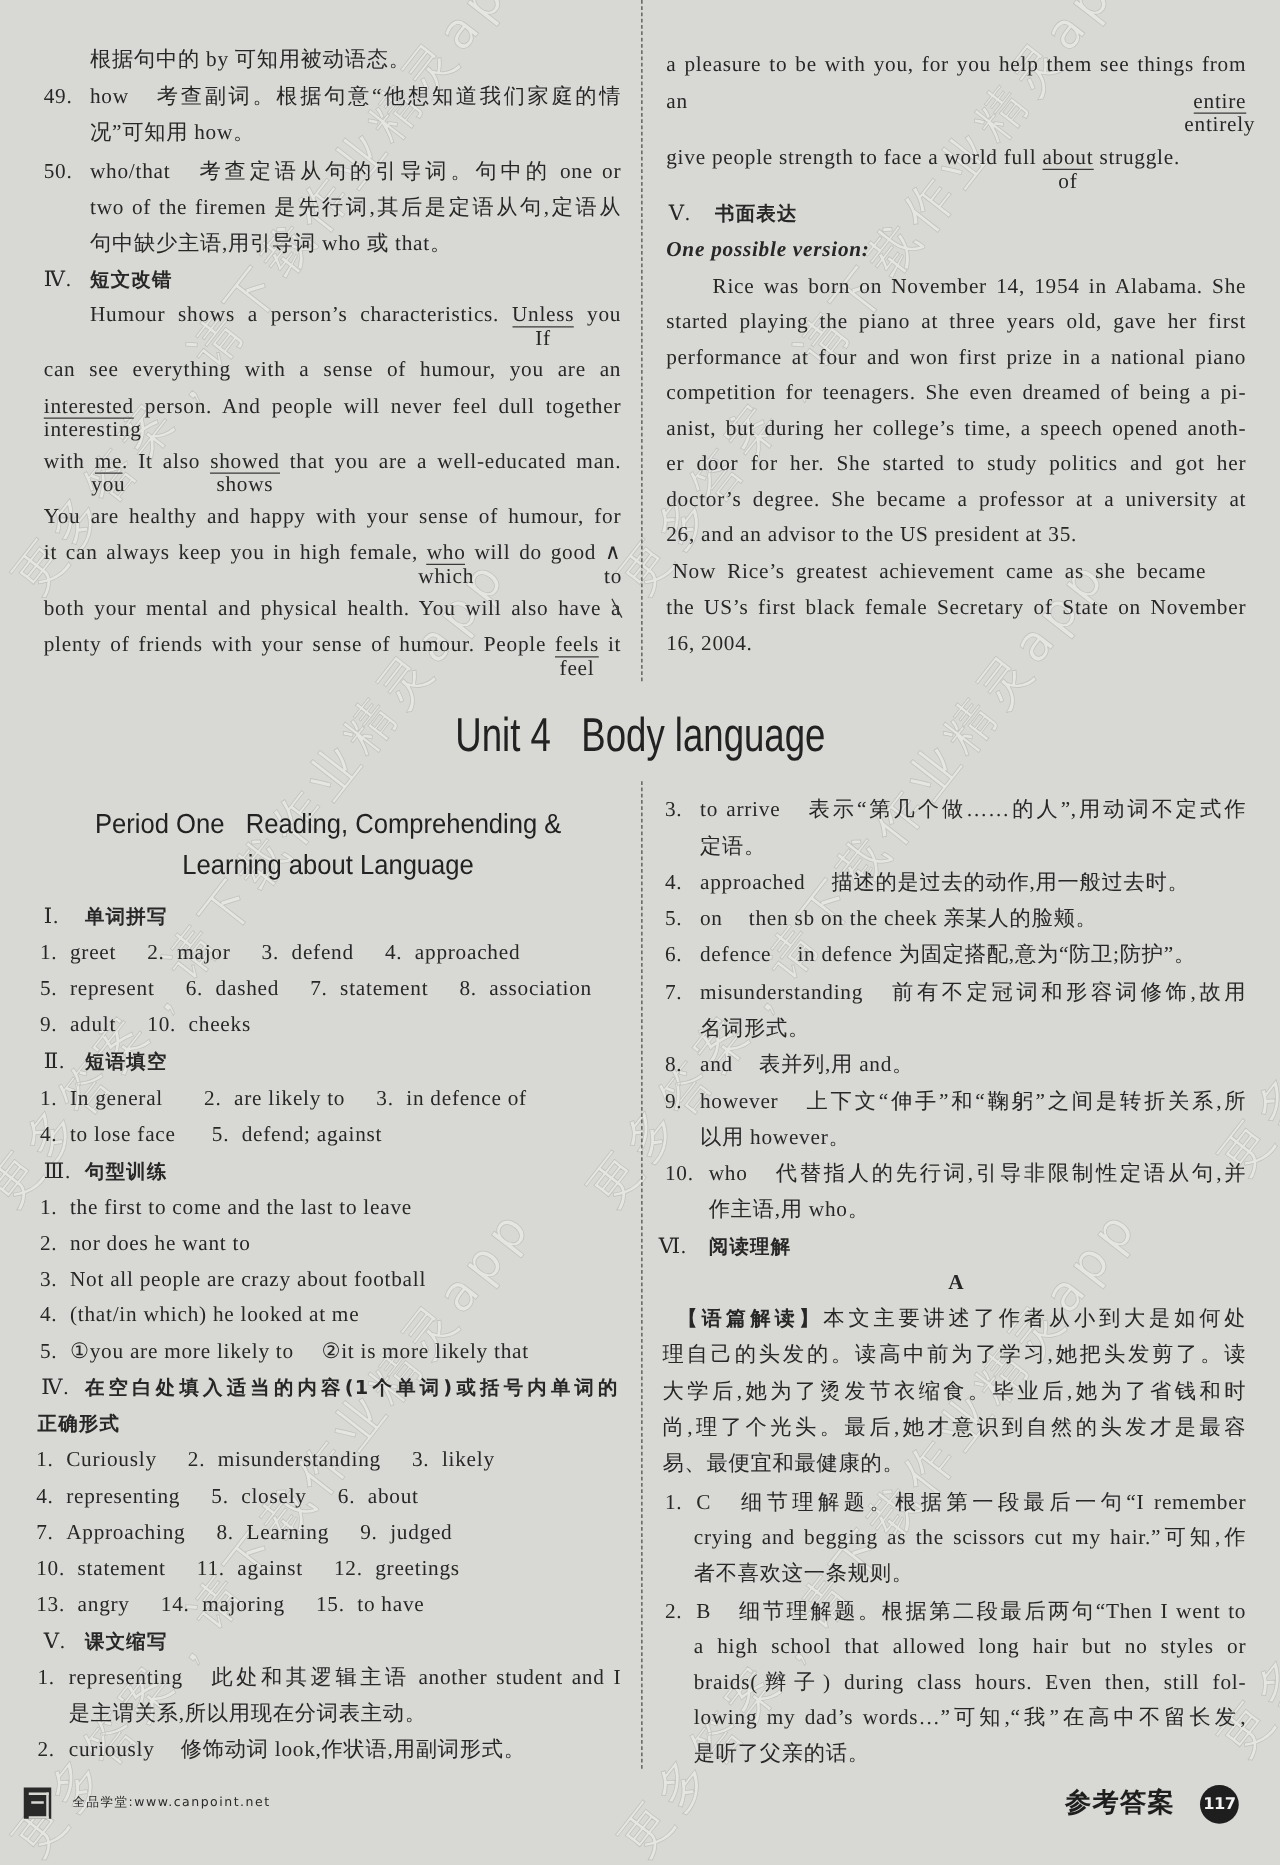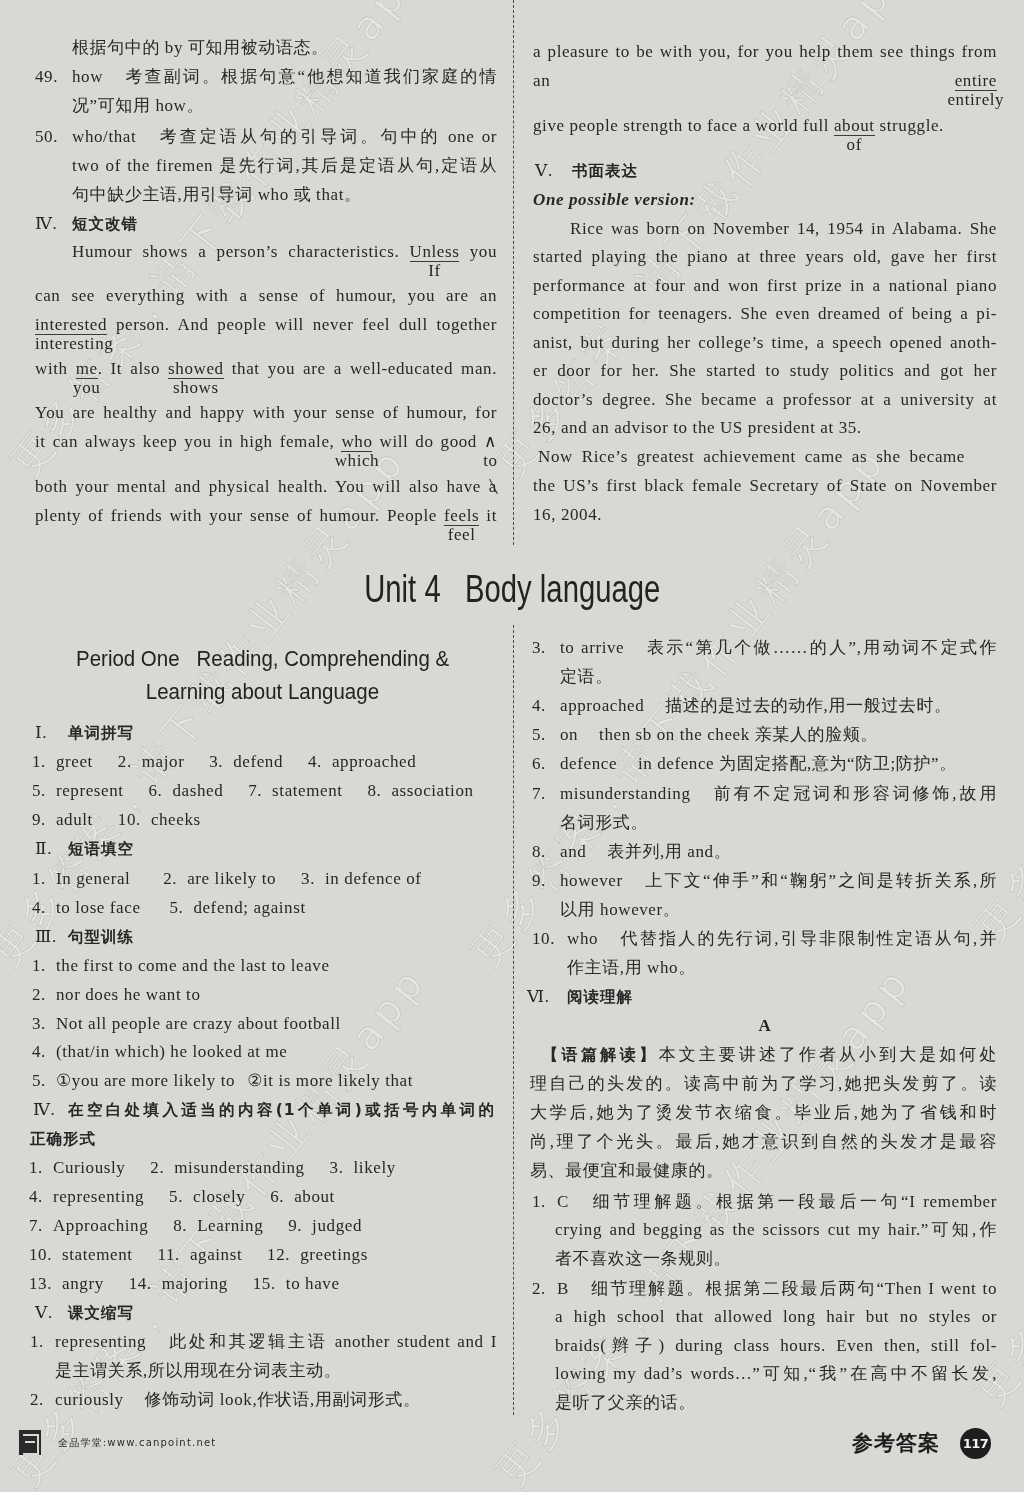--- a/index.html
+++ b/index.html
@@ -173,21 +173,21 @@
 </div>
 
 <div class="ln fx" style="top:923px;left:35px;width:462px">
   <span class="num" style="width:33px">Ⅲ.</span>
   <span class="txt ttl">句型训练</span>
 </div>
 <div class="ln" style="top:952px;left:32px"><span class="it"><span class="n">1.</span><span>the first to come and the last to leave</span></span></div>
 <div class="ln" style="top:981px;left:32px"><span class="it"><span class="n">2.</span><span>nor does he want to</span></span></div>
 <div class="ln" style="top:1010px;left:32px"><span class="it"><span class="n">3.</span><span>Not all people are crazy about football</span></span></div>
 <div class="ln" style="top:1038px;left:32px"><span class="it"><span class="n">4.</span><span>(that/in which) he looked at me</span></span></div>
-<div class="ln" style="top:1067px;left:32px"><span class="it"><span class="n">5.</span><span style="margin-right:12px">①you are more likely to</span><span>②it is more likely that</span></span></div>
+<div class="ln" style="top:1067px;left:32px"><span class="it"><span class="n">5.</span><span style="margin-right:22px">①you are more likely to</span><span>②it is more likely that</span></span></div>
 
 <div class="ln fx" style="top:1096px;left:33px;width:462px">
   <span class="num" style="width:35px">Ⅳ.</span>
   <span class="txt ttl j">在空白处填入适当的内容(1个单词)或括号内单词的</span>
 </div>
 <div class="ln ttl" style="top:1125px;left:30px">正确形式</div>
 
 <div class="ln" style="top:1154px;left:29px">
   <span class="it"><span class="n">1.</span><span>Curiously</span></span>
   <span class="it"><span class="n">2.</span><span>misunderstanding</span></span>

